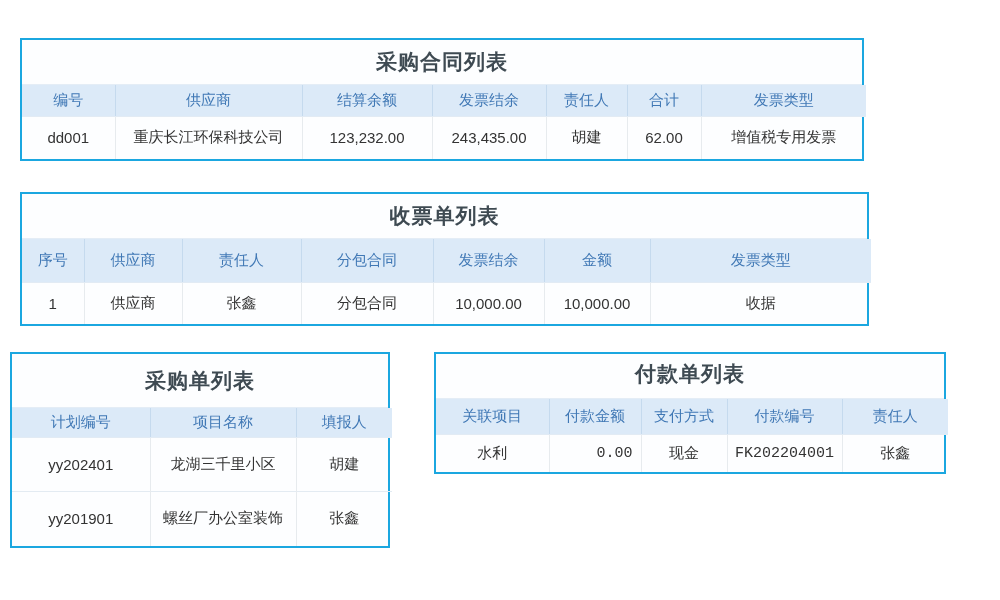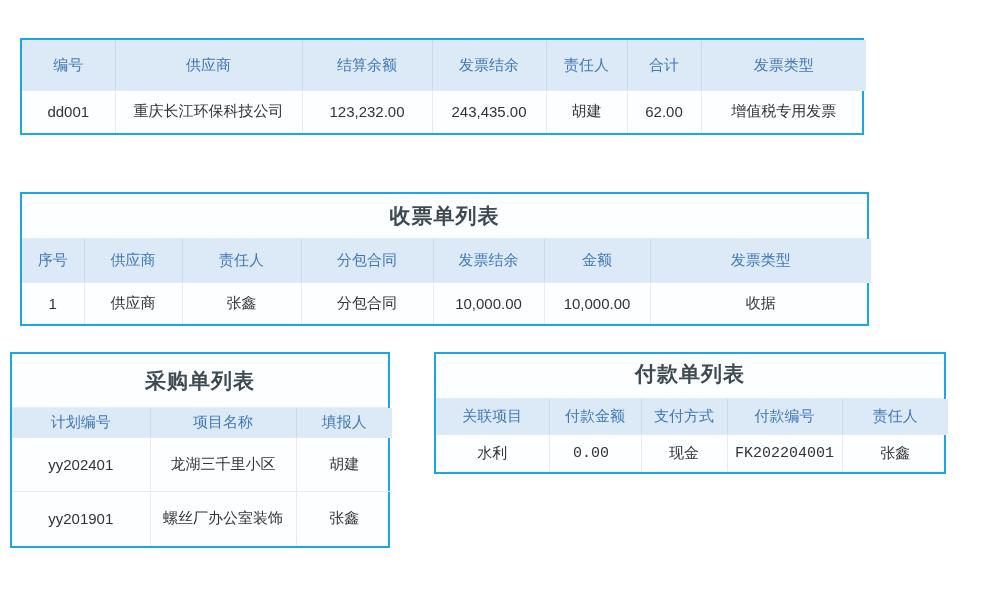--- a/index.html
+++ b/index.html
@@ -61,21 +61,21 @@
     padding: 0 0;
     box-sizing: border-box;
   }
   td:first-child { border-left: none; }
   tbody tr:first-child td { border-top: none; }
   td.right { text-align: right; }
 
   
   #panel-0 { left: 20px;  top: 38px;  width: 844px; }
   #panel-0 .panel-title { height: 44px; line-height: 44px; }
-  #panel-0 th { height: 50px; }
+  #panel-0 th { height: 31px; }
   #panel-0 td { height: 42px; }
 
   #panel-1 { left: 20px;  top: 192px; width: 849px; }
   #panel-1 .panel-title { height: 44px; line-height: 44px; }
   #panel-1 th { height: 43px; }
   #panel-1 td { height: 41px; }
 
   #panel-2 { left: 10px;  top: 352px; width: 380px; }
   #panel-2 .panel-title { height: 53px; line-height: 53px; }
   #panel-2 th { height: 29px; }
@@ -85,20 +85,21 @@
   #panel-3 .panel-title { height: 44px; line-height: 44px; }
   #panel-3 th { height: 35px; }
   #panel-3 td { height: 37px; }
 </style>
 </head>
 <body>
 
 <div id="stage">
 
   <section class="panel" id="panel-0">
+    <div class="panel-title">采购合同列表</div>
     <table>
         <colgroup>
           <col style="width: 93px;">
           <col style="width: 187px;">
           <col style="width: 130px;">
           <col style="width: 114px;">
           <col style="width: 81px;">
           <col style="width: 74px;">
           <col style="width: 165px;">
         </colgroup>
@@ -209,21 +210,21 @@
             <th>关联项目</th>
             <th>付款金额</th>
             <th>支付方式</th>
             <th>付款编号</th>
             <th>责任人</th>
           </tr>
         </thead>
         <tbody>
           <tr>
             <td>水利</td>
-            <td class="right" style="padding-right: 8px; text-align: center;">0.00</td>
+            <td class="right" style="padding-right: 8px;">0.00</td>
             <td>现金</td>
             <td>FK202204001</td>
             <td>张鑫</td>
           </tr>
         </tbody>
       </table>
   </section>
 
 </div>
 

